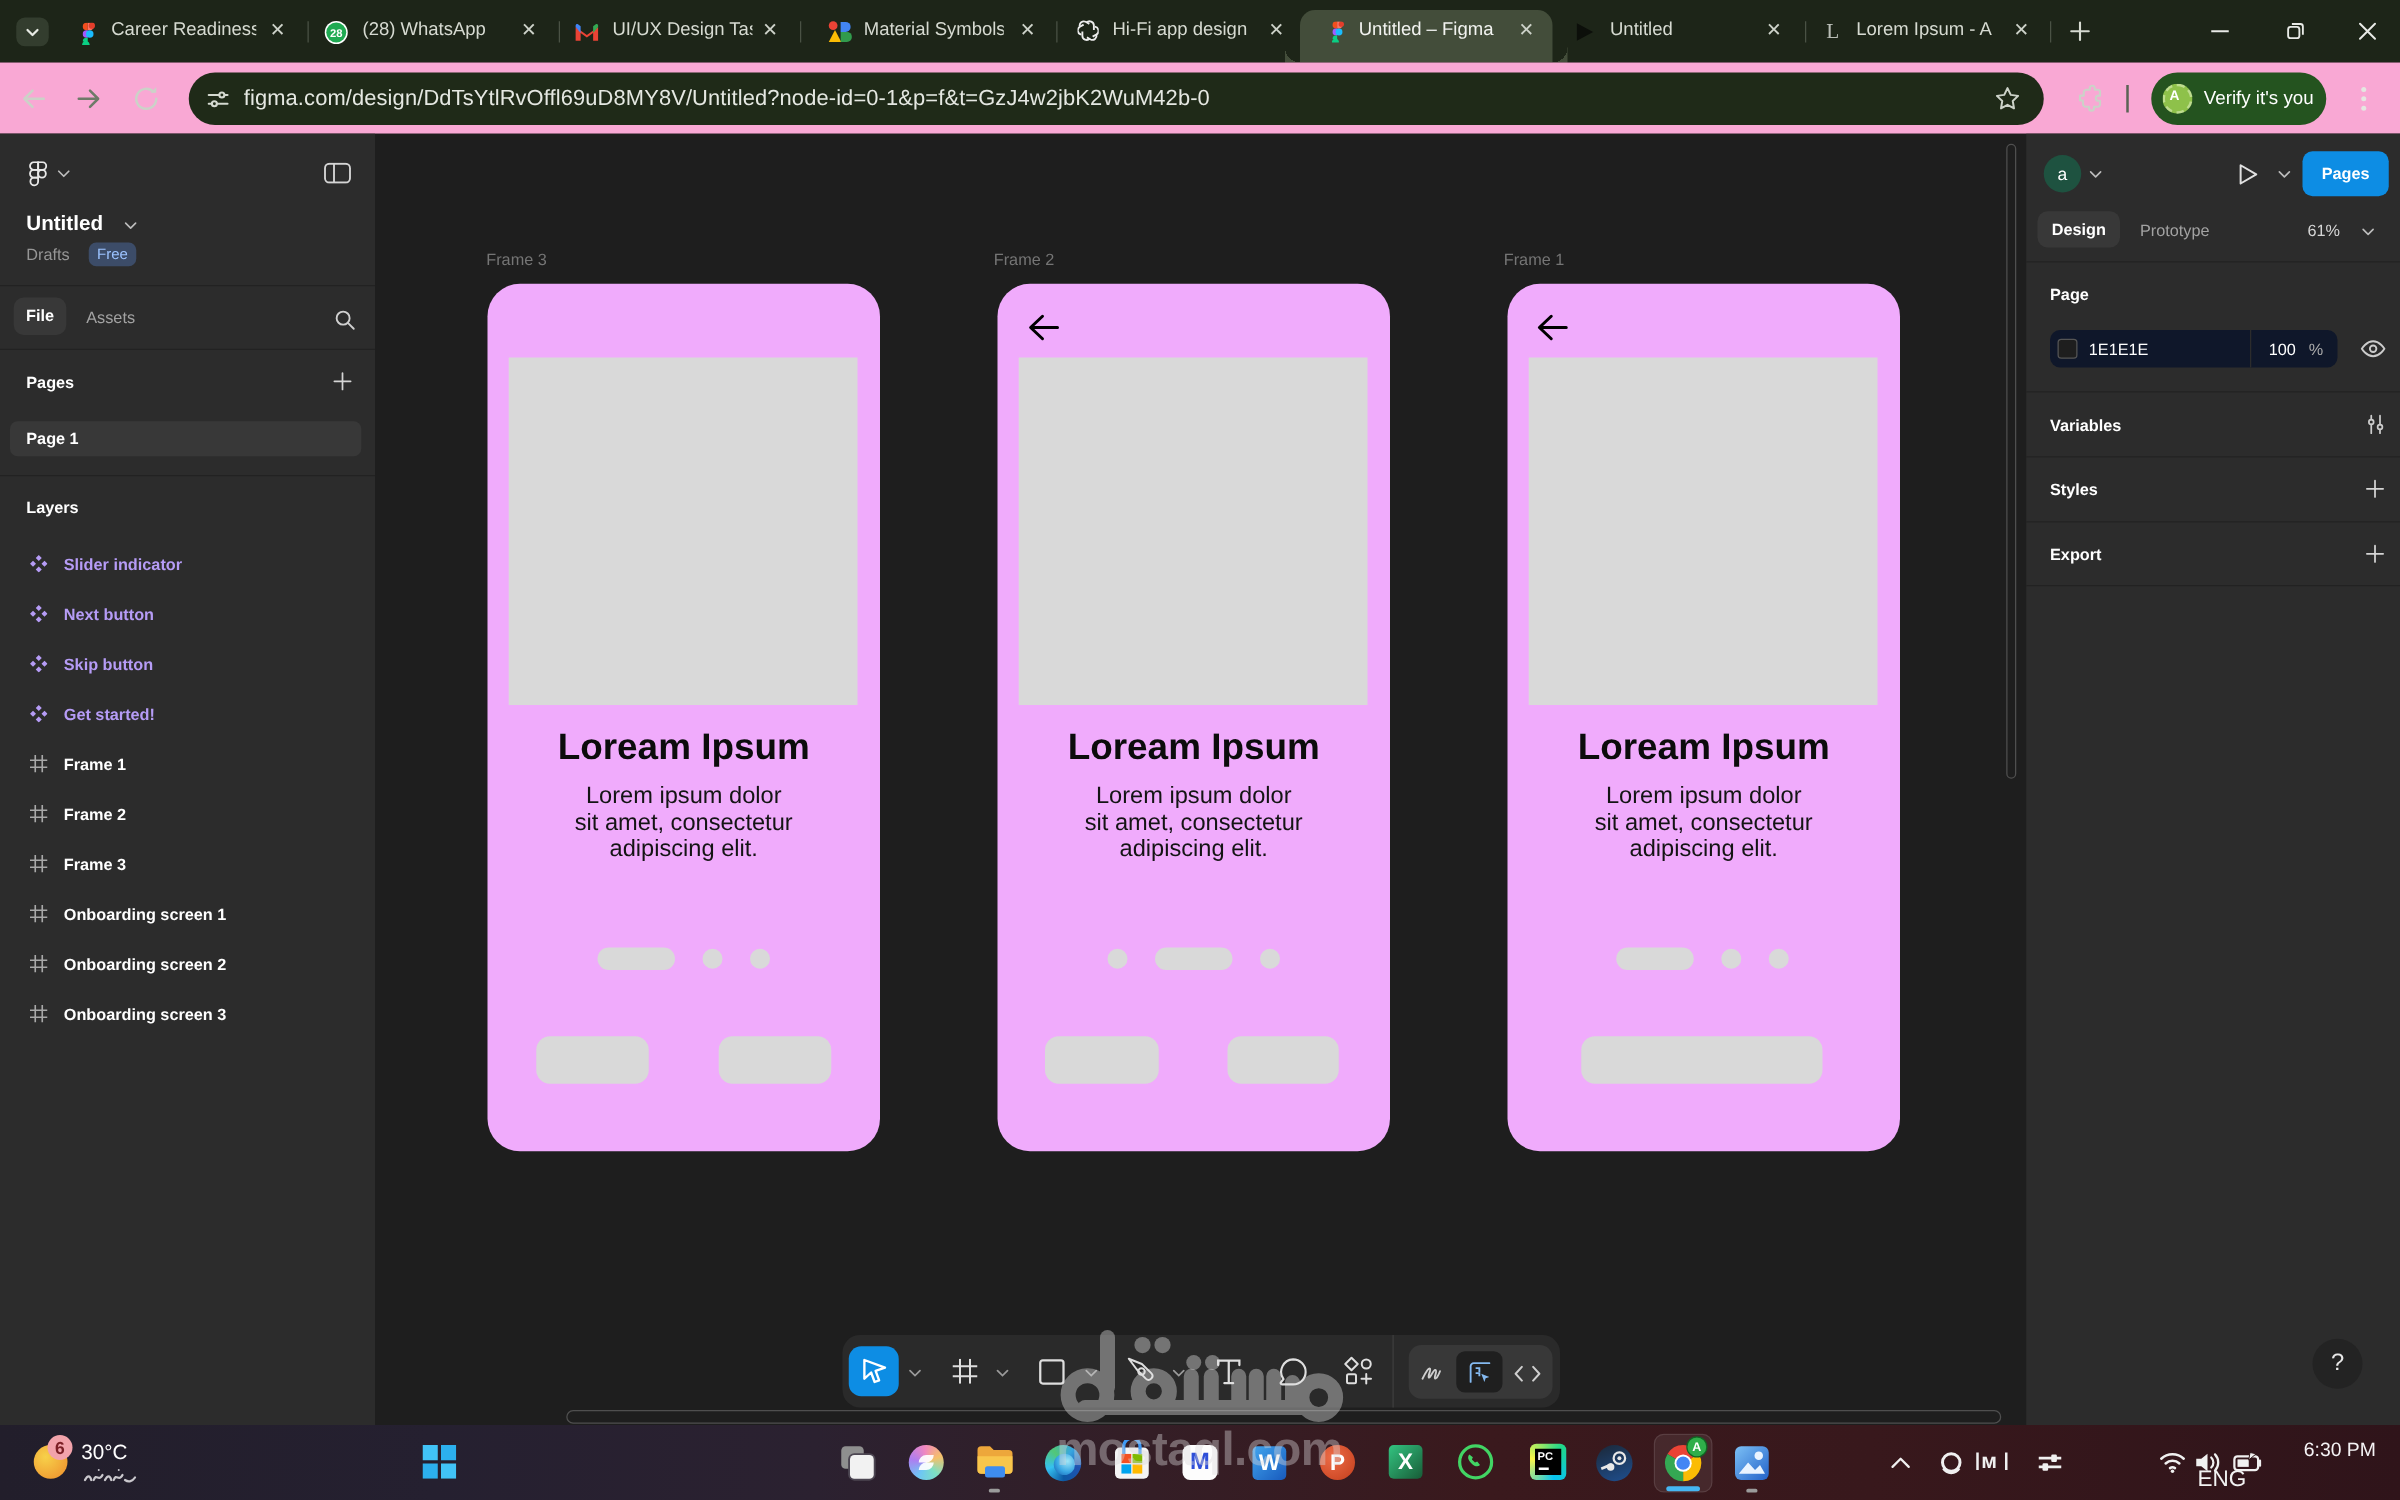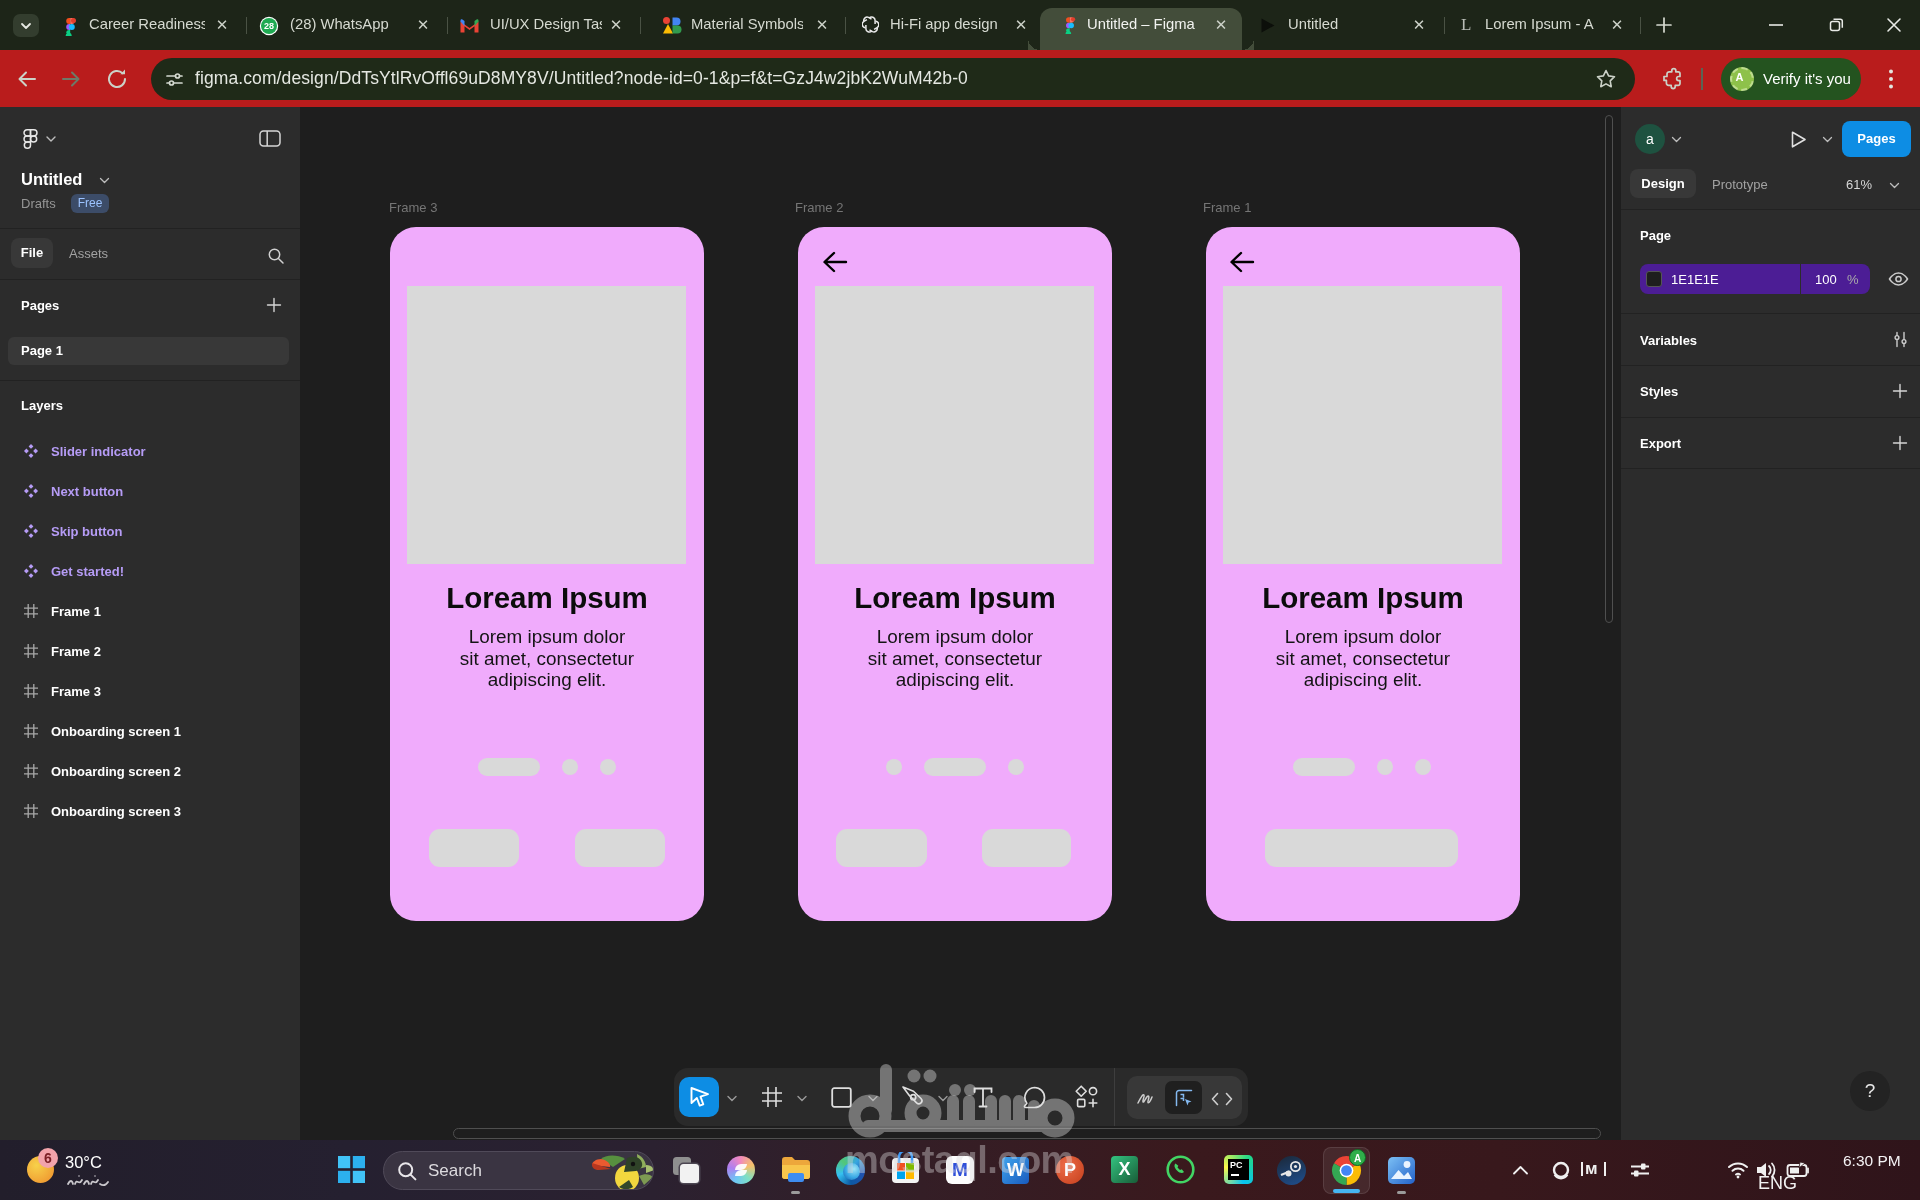--- a/index.html
+++ b/index.html
@@ -2,21 +2,21 @@
 <html><head>
 <meta charset="utf-8">
 <style>
   * { margin:0; padding:0; box-sizing:border-box; }
   html,body { width:1920px; height:1200px; overflow:hidden; background:#000; }
   body { font-family:"Liberation Sans", sans-serif; position:relative; }
   .abs { position:absolute; }
 
   
   #tabbar { left:0; top:0; width:1920px; height:50px; background:#1d2518; }
-  #toolbar { left:0; top:50px; width:1920px; height:57px; background:#b91c1c; }
+  #toolbar { left:0; top:50px; width:1920px; height:57px; background:#f9a8d4; }
   .tabtitle { position:absolute; top:16px; font-size:14.8px; color:#d6dad1; white-space:nowrap; overflow:hidden; }
   .tabclose { position:absolute; top:16px; width:18px; height:18px; color:#cdd2c9; font-size:15px; text-align:center; line-height:18px; }
   .tabsep { position:absolute; top:17px; width:1px; height:17px; background:#4a5244; }
   .activetab { position:absolute; left:1040px; top:8px; width:202px; height:42px; background:#434d3a; border-radius:12px 12px 0 0; }
   .activetab:before, .activetab:after { content:""; position:absolute; bottom:0; width:12px; height:12px; background:radial-gradient(circle at 0 0, transparent 12px, #434d3a 12px); }
   .activetab:before { left:-12px; transform:scaleX(-1); }
   .activetab:after { right:-12px; }
 
   
   #figma { left:0; top:107px; width:1920px; height:1033px; background:#1e1e1e; }
@@ -425,21 +425,21 @@
 
     <div class="abs pill white" style="left:9px; top:62px; width:66px; height:29px; text-align:center; line-height:29px; font-size:13px; font-weight:bold;">Design</div>
     <div class="abs sec" style="left:91px; top:70px; font-size:13px;">Prototype</div>
     <div class="abs" style="left:225px; top:70px; font-size:13px; color:#d6d6d6;">61%</div>
     <svg class="abs" style="left:268px; top:74px;" width="11" height="9" viewBox="0 0 11 9">
         <path d="M1.5 2.5l4 4 4-4" stroke="#bdbdbd" stroke-width="1.3" fill="none" stroke-linecap="round" stroke-linejoin="round"></path>
       </svg>
     <div class="pdiv" style="top:102px;"></div>
 
     <div class="abs white" style="left:19px; top:121px; font-size:13px; font-weight:bold;">Page</div>
-    <div class="abs" style="left:19px; top:157px; width:230px; height:30px; background:#4c1d95; border-radius:8px;">
+    <div class="abs" style="left:19px; top:157px; width:230px; height:30px; background:#0f172a; border-radius:8px;">
       <div class="abs" style="left:6px; top:7px; width:16px; height:16px; background:#1e1e1e; border:1px solid #555; border-radius:3px;"></div>
       <div class="abs" style="left:31px; top:8px; font-size:13px; color:#fff;">1E1E1E</div>
       <div class="abs" style="left:160px; top:0; width:1px; height:30px; background:#2c2c2c;"></div>
       <div class="abs" style="left:175px; top:8px; font-size:13px; color:#fff;">100</div>
       <div class="abs" style="left:207px; top:8px; font-size:13px; color:#aaa;">%</div>
     </div>
     <svg class="abs" style="left:267px; top:163px;" width="21" height="18" viewBox="0 0 21 18">
       <path d="M1.5 9s3.5-6 9-6 9 6 9 6-3.5 6-9 6-9-6-9-6z" stroke="#ccc" stroke-width="1.5" fill="none"></path>
       <circle cx="10.5" cy="9" r="2.6" stroke="#ccc" stroke-width="1.5" fill="none"></circle>
     </svg>
@@ -484,40 +484,20 @@
     </g>
   </svg>
 
   <svg class="abs" style="left:338px; top:16px;" width="27" height="27" viewBox="0 0 27 27">
     <rect x="0" y="0" width="12.2" height="12.2" fill="#41c3f7"></rect>
     <rect x="14.8" y="0" width="12.2" height="12.2" fill="#2cb0ee"></rect>
     <rect x="0" y="14.8" width="12.2" height="12.2" fill="#2cb0ee"></rect>
     <rect x="14.8" y="14.8" width="12.2" height="12.2" fill="#41c3f7"></rect>
   </svg>
 
-  <div class="abs" style="left:383px; top:11px; width:271px; height:39px; background:#3a3442; border:1px solid #504a59; border-radius:20px; overflow:hidden;">
-    <svg class="abs" style="left:13px; top:9px;" width="21" height="21" viewBox="0 0 21 21">
-        <circle cx="8.7" cy="8.7" r="6.5" stroke="#e8e6ea" stroke-width="2" fill="none"></circle>
-        <path d="M13.6 13.6l4.8 4.8" stroke="#e8e6ea" stroke-width="2" stroke-linecap="round"></path>
-      </svg>
-    <div class="abs" style="left:44px; top:9px; font-size:17px; color:#dcdade;">Search</div>
-
-    <svg class="abs" style="left:203px; top:0;" width="68" height="39" viewBox="0 0 68 39">
-      <path d="M50 2c6 3 9 8 9 13l-8 2z" fill="#8fae5b"></path>
-      <path d="M52 24c6-3 11-2 14 1l-9 8z" fill="#7d9a52"></path>
-      <path d="M59 13c4 0 7 2 8 5l-8 3z" fill="#a7bf6f"></path>
-      <ellipse cx="40" cy="26" rx="12" ry="13" fill="#f2d73e"></ellipse>
-      <path d="M40 6c8-3 14 0 15 5 1 4-2 7-6 8l-12 1z" fill="#2f4228"></path>
-      <path d="M38 7c-8-5-20-4-24 0l12 8z" fill="#57903f"></path>
-      <path d="M14 7c-5 0-9 3-9 6l18 2c1-3-3-7-9-8z" fill="#ea5a30"></path>
-      <path d="M5 13c0 3 3 5 7 5l12-1-19-6z" fill="#b8371f"></path>
-      <circle cx="46" cy="12" r="2.2" fill="#111"></circle>
-      <path d="M32 35c4 3 10 3 14 0l-4-7z" fill="#33482b"></path>
-    </svg>
-  </div>
 
   <div class="abs" style="left:673px; top:17px; width:18px; height:18px; background:#8f8f8f; border-radius:3.5px;"></div>
   <div class="abs" style="left:680px; top:24px; width:19px; height:19px; background:#f2f2f2; border-radius:3.5px; box-shadow:0 0 0 1.5px #4c4652;"></div>
 
   <div class="abs" style="left:727px; top:16px; width:28px; height:28px; border-radius:50%; background:conic-gradient(from 210deg, #6ec6f5, #ad7ef0, #f087c0, #f5c06a, #7de0c3, #6ec6f5);"></div>
   <svg class="abs" style="left:727px; top:16px;" width="28" height="28" viewBox="0 0 28 28">
       <path d="M8 14a6 6 0 016-6h6a6 6 0 01-6 6H8zM20 14a6 6 0 01-6 6H8a6 6 0 016-6h6z" fill="rgba(255,255,255,0.92)"></path>
     </svg>
 
   <svg class="abs" style="left:781px; top:16px;" width="30" height="27" viewBox="0 0 30 27">

